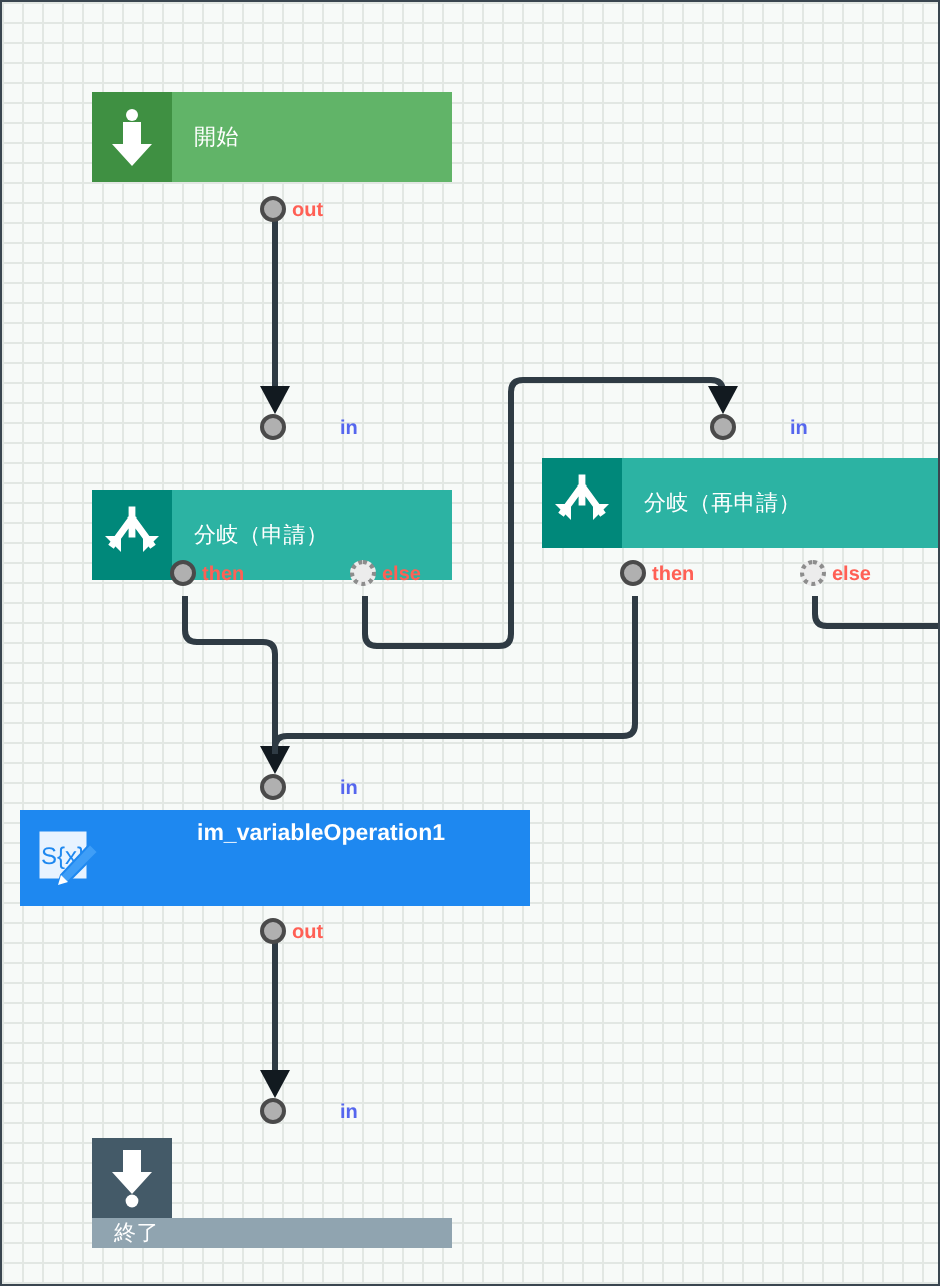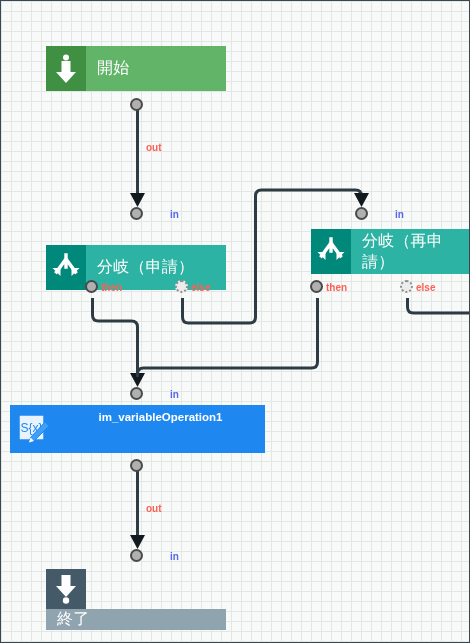--- a/index.html
+++ b/index.html
@@ -59,21 +59,21 @@
     display: flex;
     align-items: center;
     justify-content: center;
   }
   .node-body {
     flex: 1 1 auto;
     display: flex;
     align-items: center;
     padding-left: 11px;
     color: #ffffff;
-    font-size: 16px;
+    font-size: 11px;
     letter-spacing: 0.2px;
   }
 
   
   .node-start { }
   .node-start .node-icon { background: #3f9042; }
   .node-start .node-body { background: #61b468; }
 
   
   .node-branch .node-icon { background: #00887a; }
@@ -134,21 +134,21 @@
     background: #ececec;
     border: 2px dotted #8d8d8d;
   }
   .port-label {
     position: absolute;
     font-size: 10px;
     font-weight: bold;
     white-space: nowrap;
   }
   .label-in { color: #5566ee; padding-left: 24px; }
-  .label-out { color: #ff6055; margin-top: 42px; }
+  .label-out { color: #ff6055; }
   .label-then { color: #ff6055; }
   .label-else { color: #ff6055; text-align: right; }
 </style>
 </head>
 <body>
 
 <div id="canvas">
 
   <svg id="wires" viewBox="0 0 470 643" xmlns="http://www.w3.org/2000/svg">
 
@@ -191,21 +191,21 @@
     </div>
     <div class="node-body">分岐（申請）</div>
   </div>
   <div class="port port-solid" style="left:129px; top:206px;"></div>
   <div class="port-label label-in" style="left:145px; top:208px;">in</div>
   <div class="port port-solid" style="left:84px; top:279px;"></div>
   <div class="port-label label-then" style="left:100px; top:281px;">then</div>
   <div class="port port-dashed" style="left:174px; top:279px;"></div>
   <div class="port-label label-else" style="left:190px; top:281px;">else</div>
 
-  <div class="node node-branch" style="left:270px; top:228px; width:200px; height:45px;padding-left:40px;">
+  <div class="node node-branch" style="left:270px; top:228px; width:200px; height:45px;">
     <div class="node-icon">
       <svg width="30" height="30" viewBox="0 0 30 30" xmlns="http://www.w3.org/2000/svg">
         <path d="M 15 2 L 15 14 M 15 6 L 5.5 19 M 15 6 L 24.5 19" stroke="#ffffff" stroke-width="3.4" fill="none" stroke-linecap="square"></path>
         <path d="M 1.5 15 L 9.5 15 L 9.5 23 Z" fill="#ffffff"></path>
         <path d="M 28.5 15 L 20.5 15 L 20.5 23 Z" fill="#ffffff"></path>
       </svg>
     </div>
     <div class="node-body">分岐（再申請）</div>
   </div>
   <div class="port port-solid" style="left:354px; top:206px;"></div>

